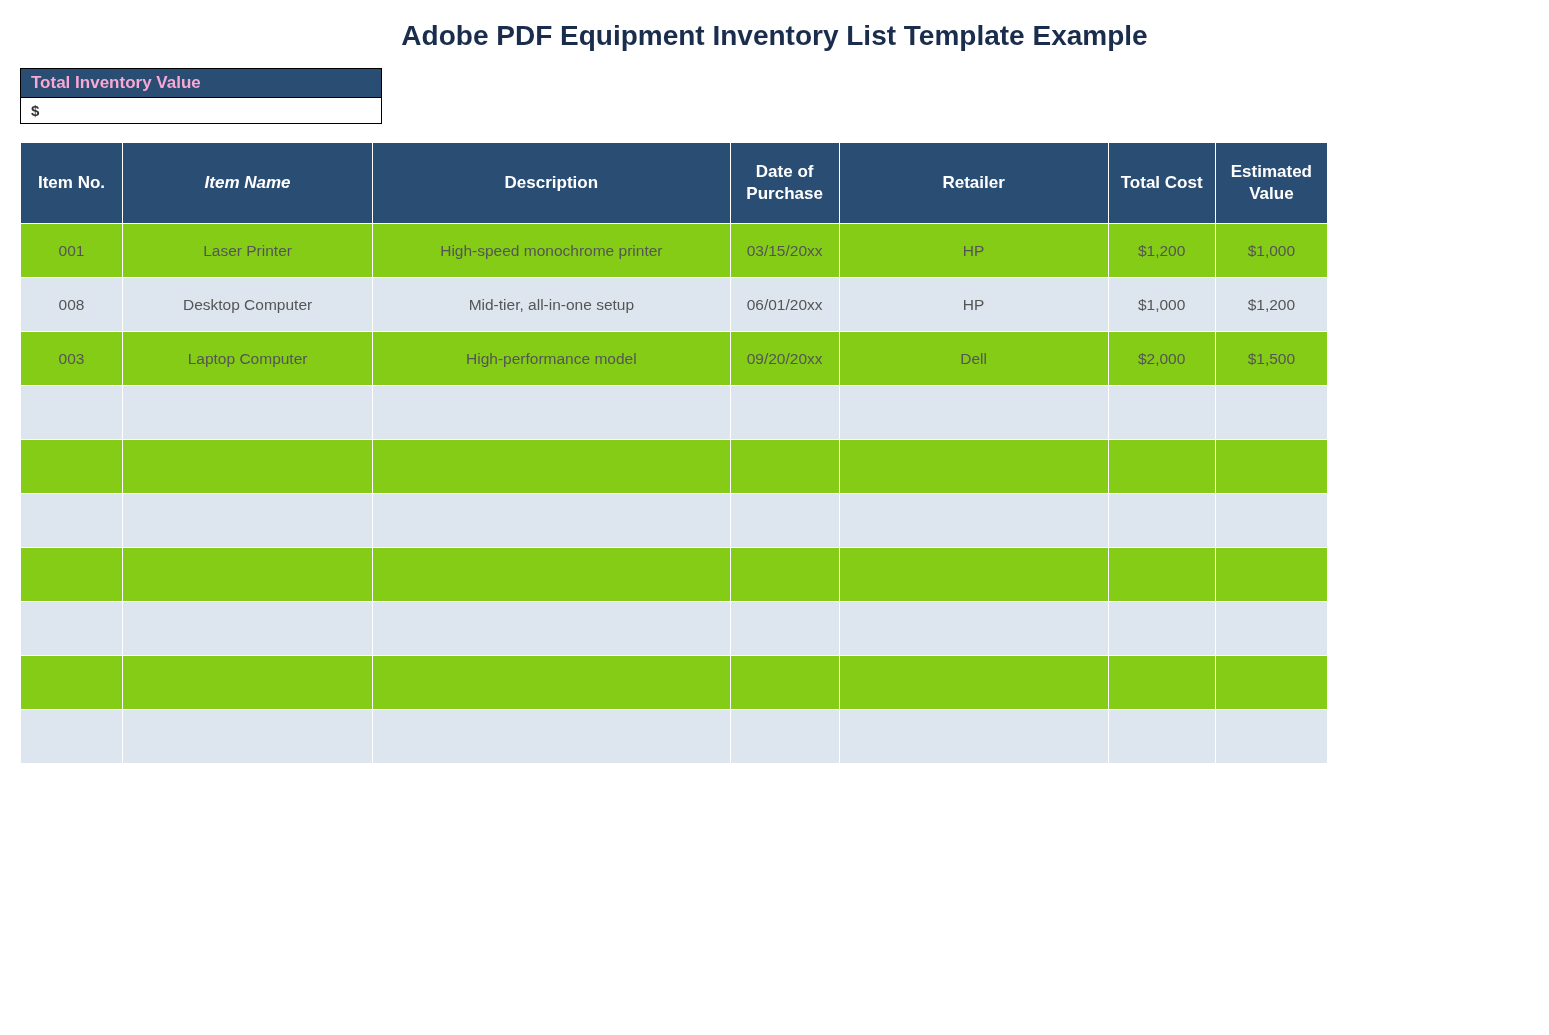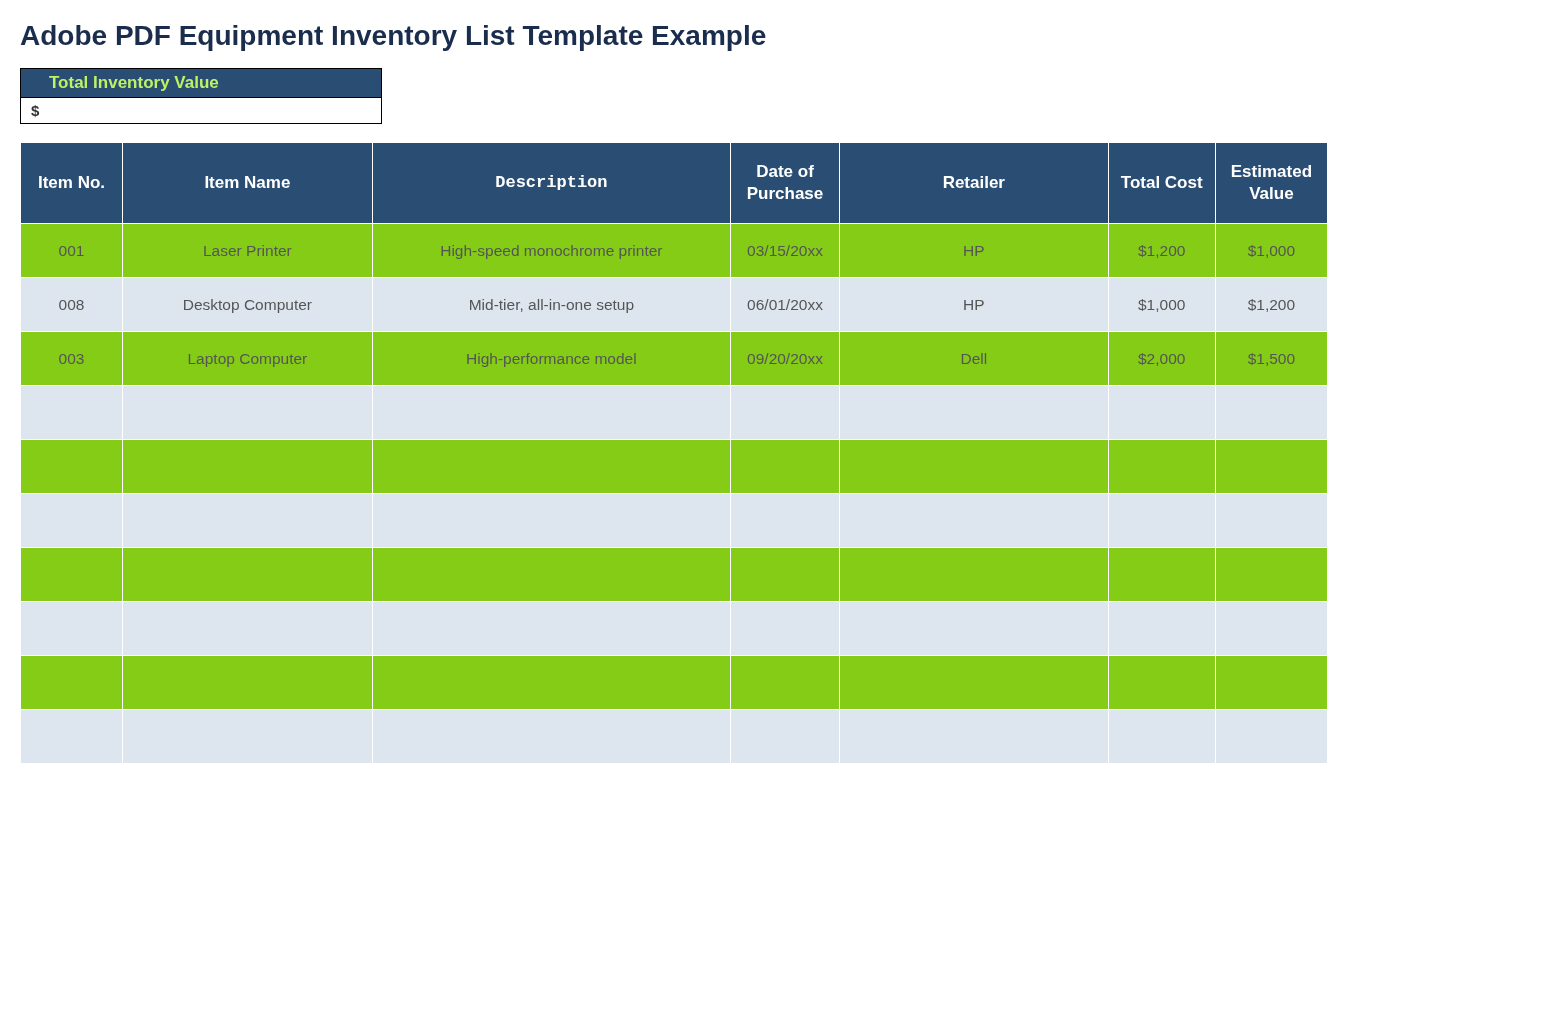--- a/index.html
+++ b/index.html
@@ -11,32 +11,33 @@
       font-family: Arial, Helvetica, sans-serif;
       background: #ffffff;
       padding: 20px;
       color: #333;
     }
     .page-title {
       font-size: 28px;
       font-weight: bold;
       color: #1a2d4d;
       margin-bottom: 16px;
+      text-align: center;
     }
     .total-box {
       display: inline-block;
       border: 1px solid #000;
       margin-bottom: 18px;
     }
     .total-label {
       background: #2a4d74;
-      color: #bef264;
+      color: #f9a8d4;
       font-weight: bold;
       font-size: 17px;
-      padding: 4px 28px;
+      padding: 4px 10px;
       white-space: nowrap;
       width: 360px;
     }
     .total-value {
       background: #ffffff;
       color: #333;
       font-weight: bold;
       padding: 4px 10px;
       border-top: 1px solid #000;
       font-size: 15px;
@@ -69,22 +70,22 @@
       background: #84cc16;
     }
     .inventory-table tbody tr.even td {
       background: #dde6ef;
     }
     .inventory-table tbody tr.empty td {
       height: 54px;
       padding: 0;
     }
     .col-itemno { width: 105px; }
-    .col-itemname { width: 260px; }
-    .col-desc { width: 372px; font-family: Liberation Mono, monospace; }
+    .col-itemname { width: 260px; font-style: italic; }
+    .col-desc { width: 372px; }
     .col-date { width: 110px; }
     .col-retailer { width: 280px; }
     .col-cost { width: 110px; margin-left: 16px; }
     .col-est { width: 113px; }
   </style>
 </head>
 <body>
 
 
 

